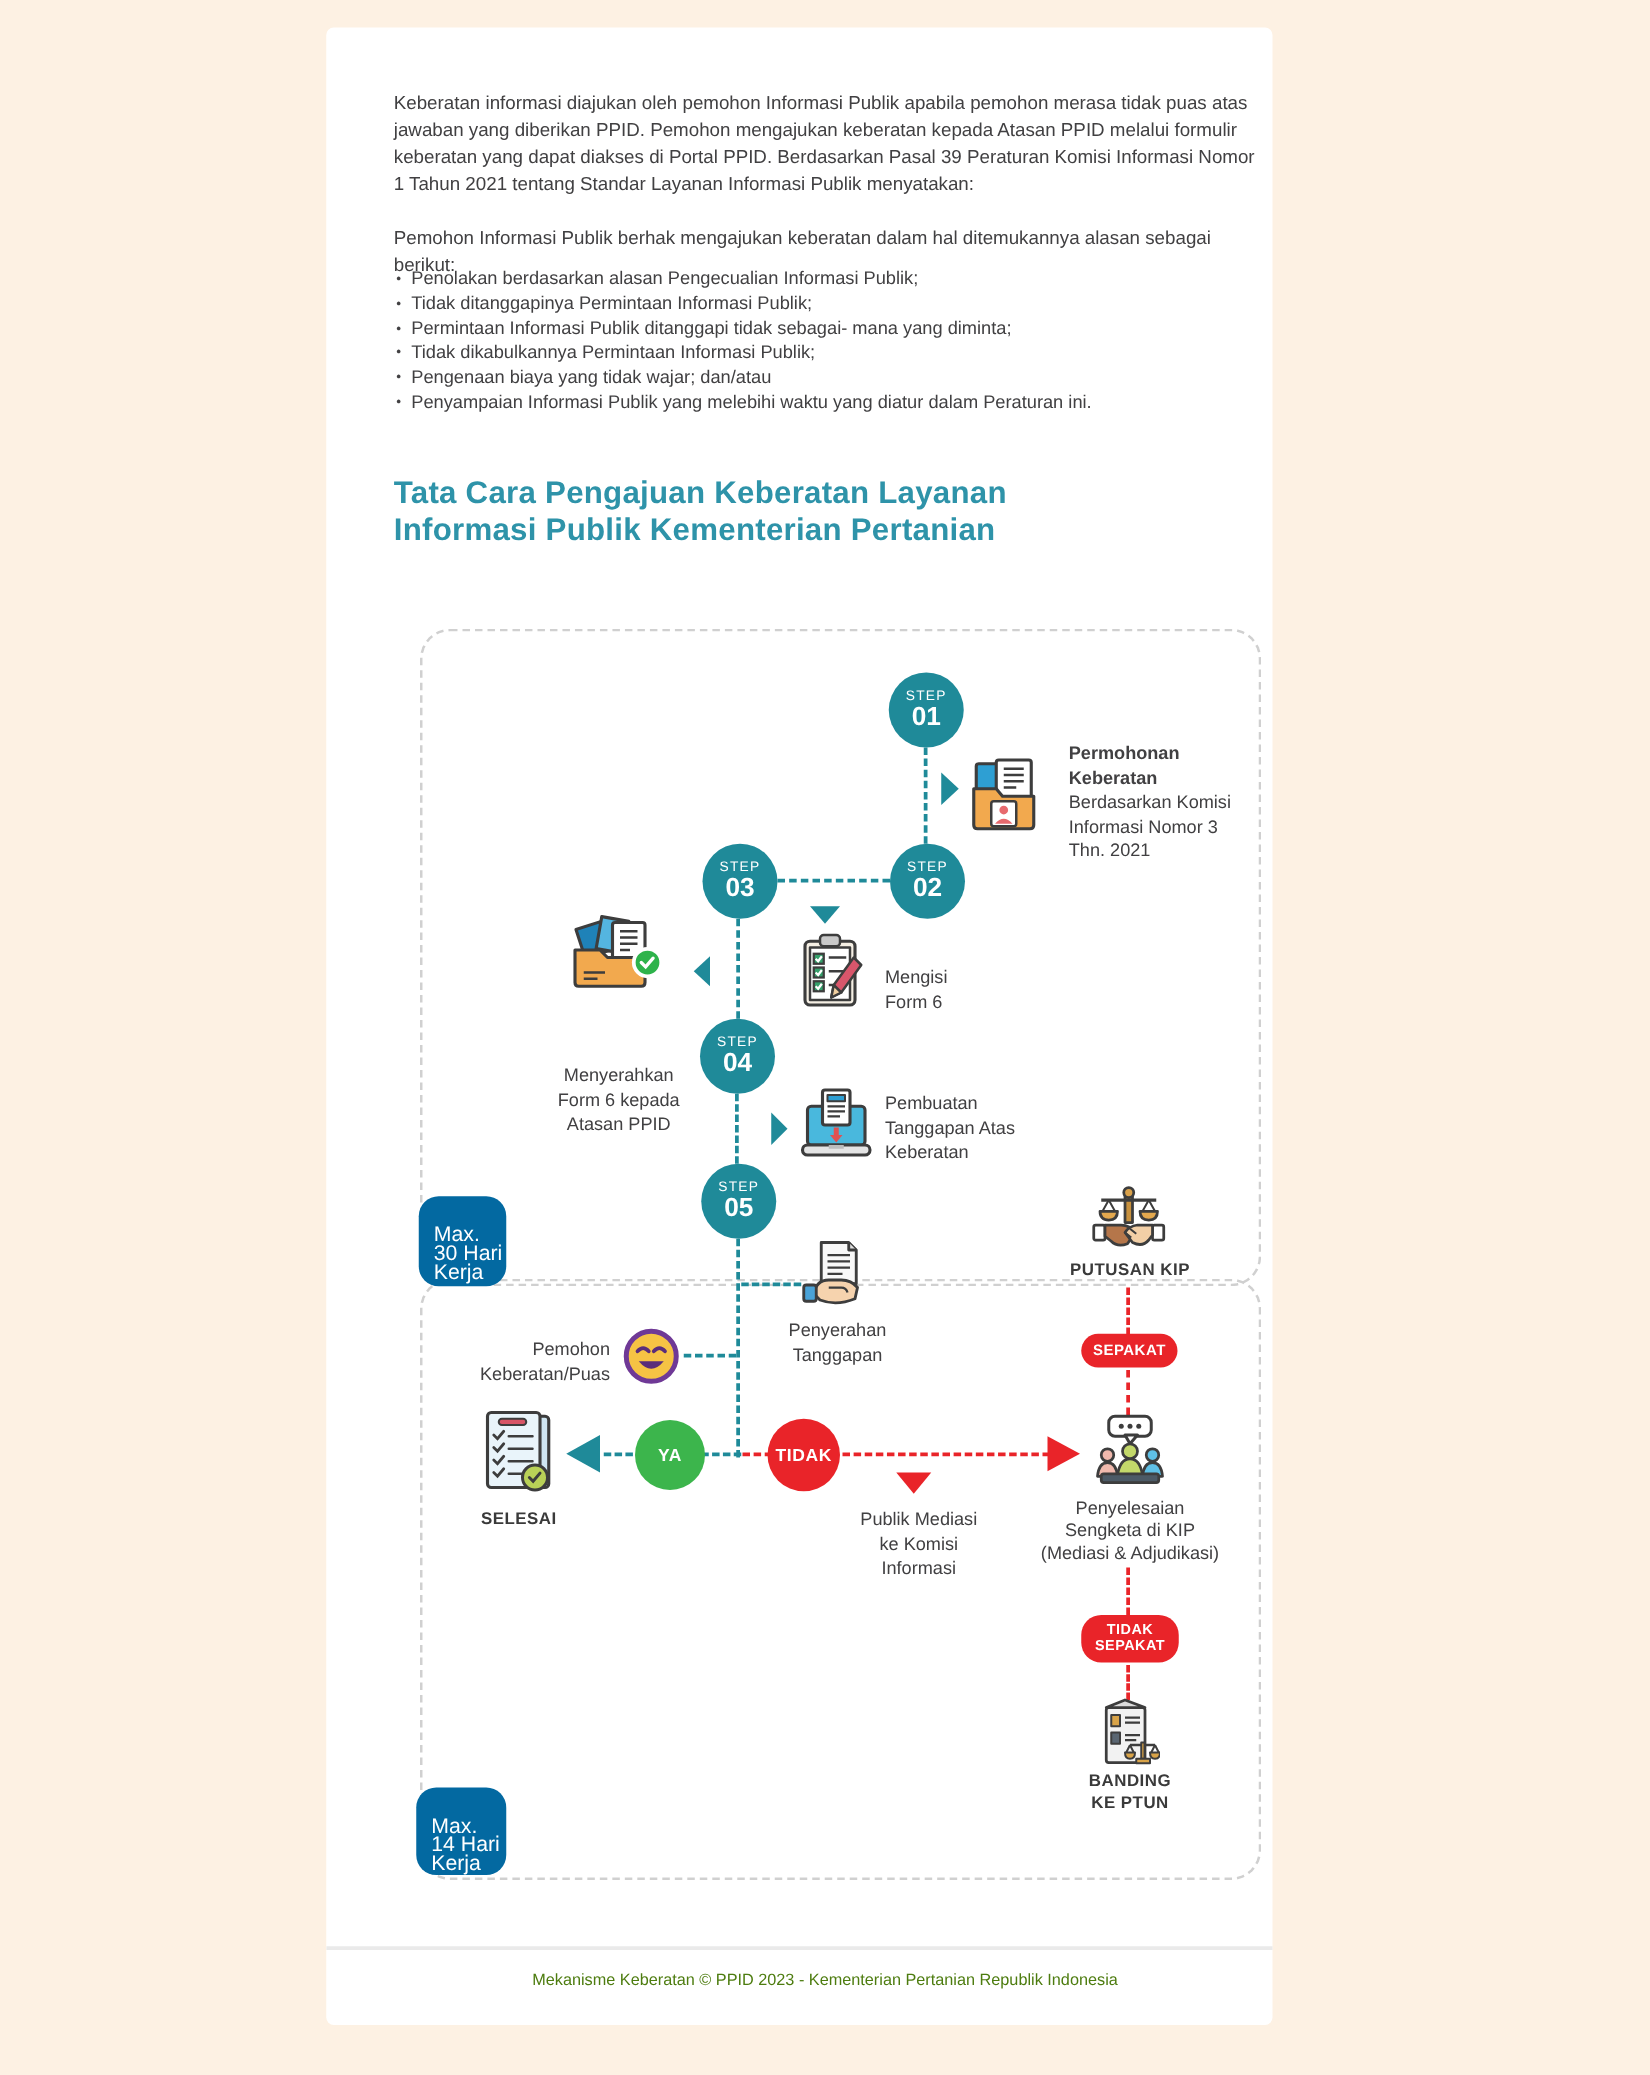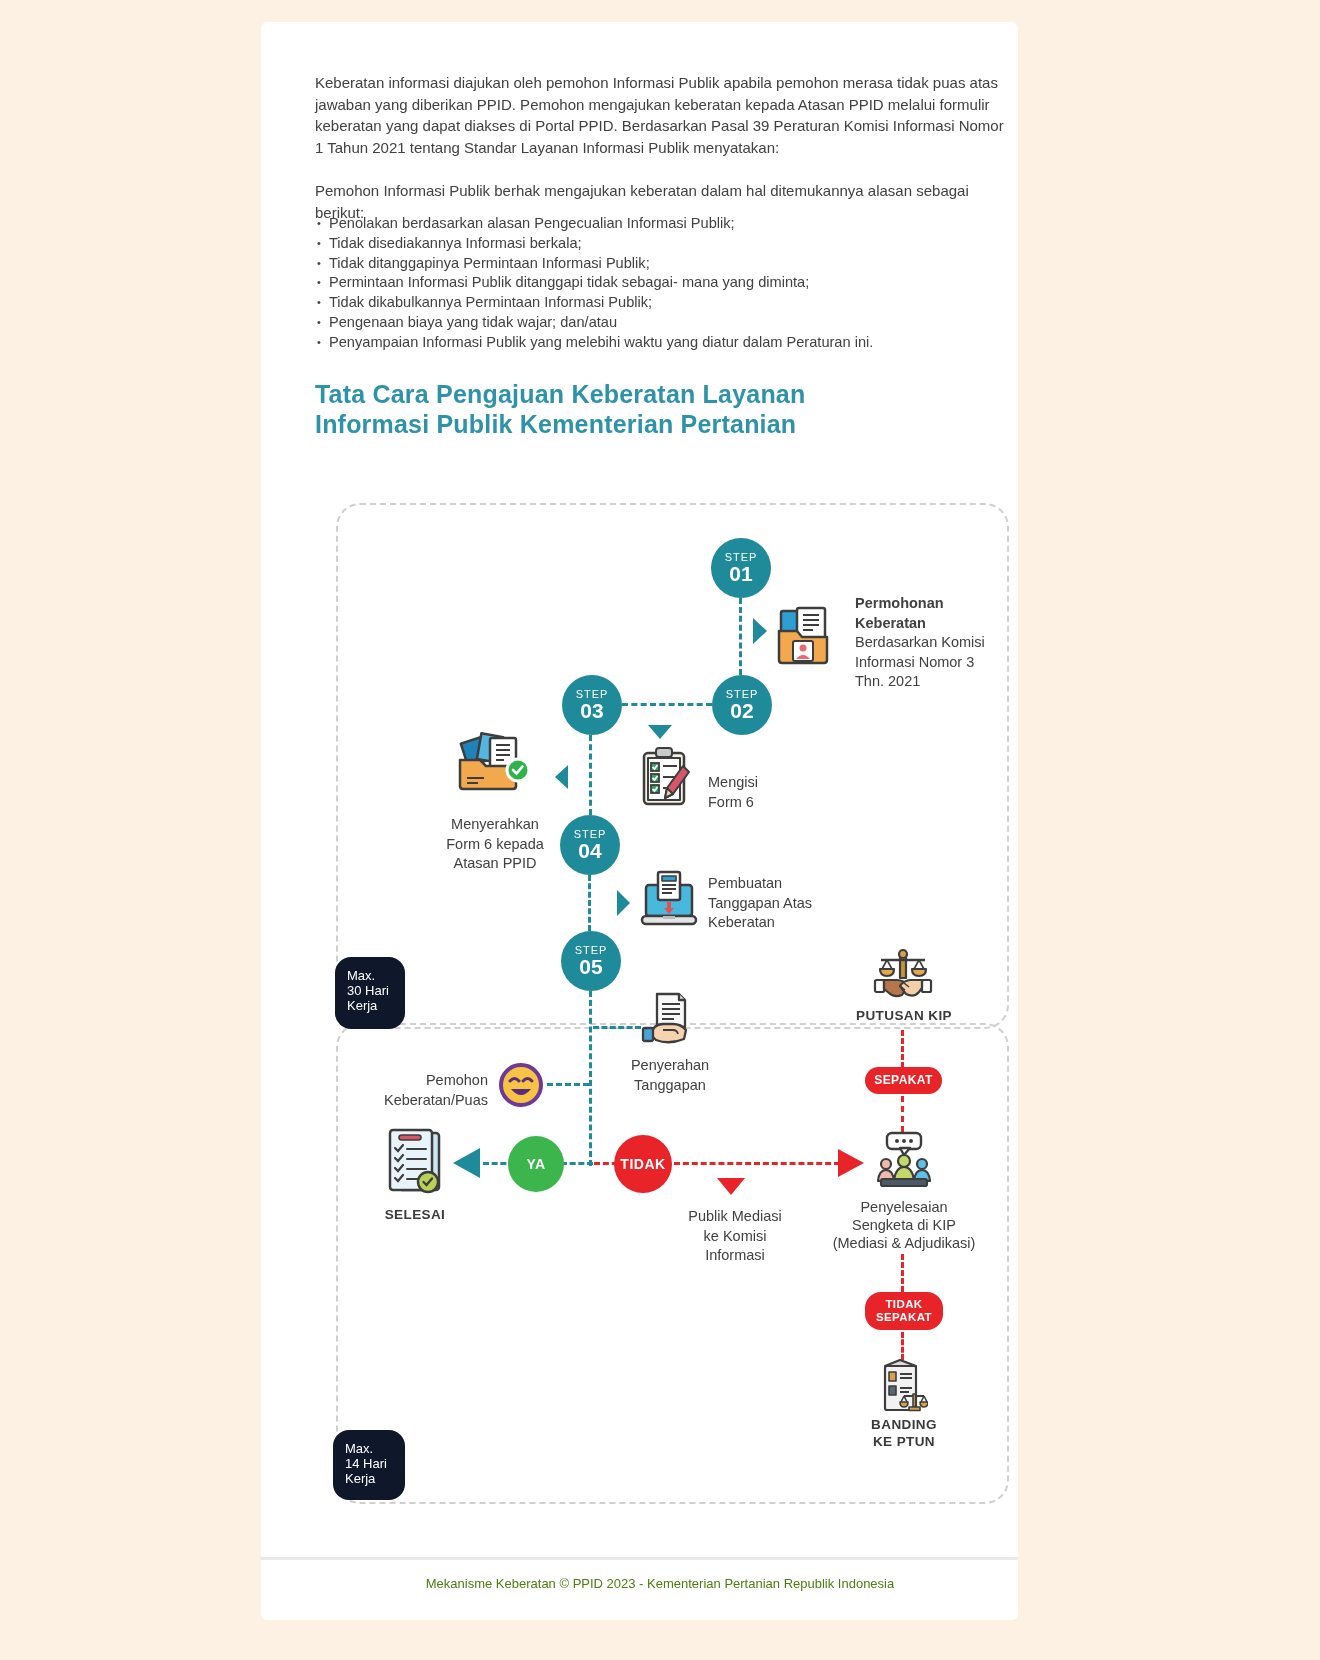--- a/index.html
+++ b/index.html
@@ -21,21 +21,21 @@
   .intro{position:absolute;left:54px;top:50px;width:692px;font-size:15px;line-height:21.5px;}
   .intro p{margin:0 0 22px 0;}
   .bullets{position:absolute;left:54px;top:192px;width:700px;list-style:none;margin:0;padding:0;font-size:14.6px;line-height:19.8px;}
   .bullets li{padding-left:14px;position:relative;}
   .bullets li::before{content:"•";position:absolute;left:2px;top:0;font-size:11px;line-height:19.8px;color:#414042;}
   .heading{position:absolute;left:54px;top:358px;margin:0;font-size:25px;line-height:29.5px;font-weight:600;color:#2e93a9;letter-spacing:.2px;}
   .heading span{display:block;}
   
   .flow{position:absolute;left:0;top:0;width:798px;height:1598px;}
   .drect{position:absolute;border:2px dashed #d0d0d0;border-radius:24px;}
-  .gbadge{position:absolute;background:#0f172a;border-radius:16px;color:#ffffff;font-size:13px;line-height:15px;padding:11px 0 0 12px;box-sizing:border-box;z-index:6;}
+  .gbadge{position:absolute;background:#0369a1;border-radius:16px;color:#ffffff;font-size:17px;line-height:15px;padding:23px 0 0 12px;box-sizing:border-box;z-index:6;}
   .gbadge span{display:block;}
   .dv{position:absolute;width:0;z-index:1;}
   .dh{position:absolute;height:0;z-index:1;}
   .dv.t{border-left:3px dashed #1f8a99;}
   .dh.t{border-top:3px dashed #1f8a99;}
   .dv.r{border-left:3px dashed #e92429;}
   .dh.r{border-top:3px dashed #e92429;}
   .tri{position:absolute;width:0;height:0;z-index:2;}
   .step{
     position:absolute;width:60px;height:60px;border-radius:50%;
@@ -71,21 +71,20 @@
 
 <div class="card">
 
   <div class="intro">
     <p>Keberatan informasi diajukan oleh pemohon Informasi Publik apabila pemohon merasa tidak puas atas jawaban yang diberikan PPID. Pemohon mengajukan keberatan kepada Atasan PPID melalui formulir keberatan yang dapat diakses di Portal PPID. Berdasarkan Pasal 39 Peraturan Komisi Informasi Nomor 1 Tahun 2021 tentang Standar Layanan Informasi Publik menyatakan:</p>
     <p>Pemohon Informasi Publik berhak mengajukan keberatan dalam hal ditemukannya alasan sebagai berikut:</p>
   </div>
 
   <ul class="bullets">
     <li>Penolakan berdasarkan alasan Pengecualian Informasi Publik;</li>
-    <li>Tidak disediakannya Informasi berkala;</li>
     <li>Tidak ditanggapinya Permintaan Informasi Publik;</li>
     <li>Permintaan Informasi Publik ditanggapi tidak sebagai- mana yang diminta;</li>
     <li>Tidak dikabulkannya Permintaan Informasi Publik;</li>
     <li>Pengenaan biaya yang tidak wajar; dan/atau</li>
     <li>Penyampaian Informasi Publik yang melebihi waktu yang diatur dalam Peraturan ini.</li>
   </ul>
 
   <h1 class="heading">
     <span>Tata Cara Pengajuan Keberatan Layanan</span>
     <span>Informasi Publik Kementerian Pertanian</span>
@@ -309,21 +308,21 @@
       <span>Berdasarkan Komisi</span>
       <span>Informasi Nomor 3</span>
       <span>Thn. 2021</span>
     </div>
 
     <div class="flabel" style="left:447px;top:751px;width:100px;">
       <span>Mengisi</span>
       <span>Form 6</span>
     </div>
 
-    <div class="flabel ctr" style="left:154px;top:793px;width:160px;">
+    <div class="flabel ctr" style="left:154px;top:830px;width:160px;">
       <span>Menyerahkan</span>
       <span>Form 6 kepada</span>
       <span>Atasan PPID</span>
     </div>
 
     <div class="flabel" style="left:447px;top:852px;width:130px;">
       <span>Pembuatan</span>
       <span>Tanggapan Atas</span>
       <span>Keberatan</span>
     </div>

